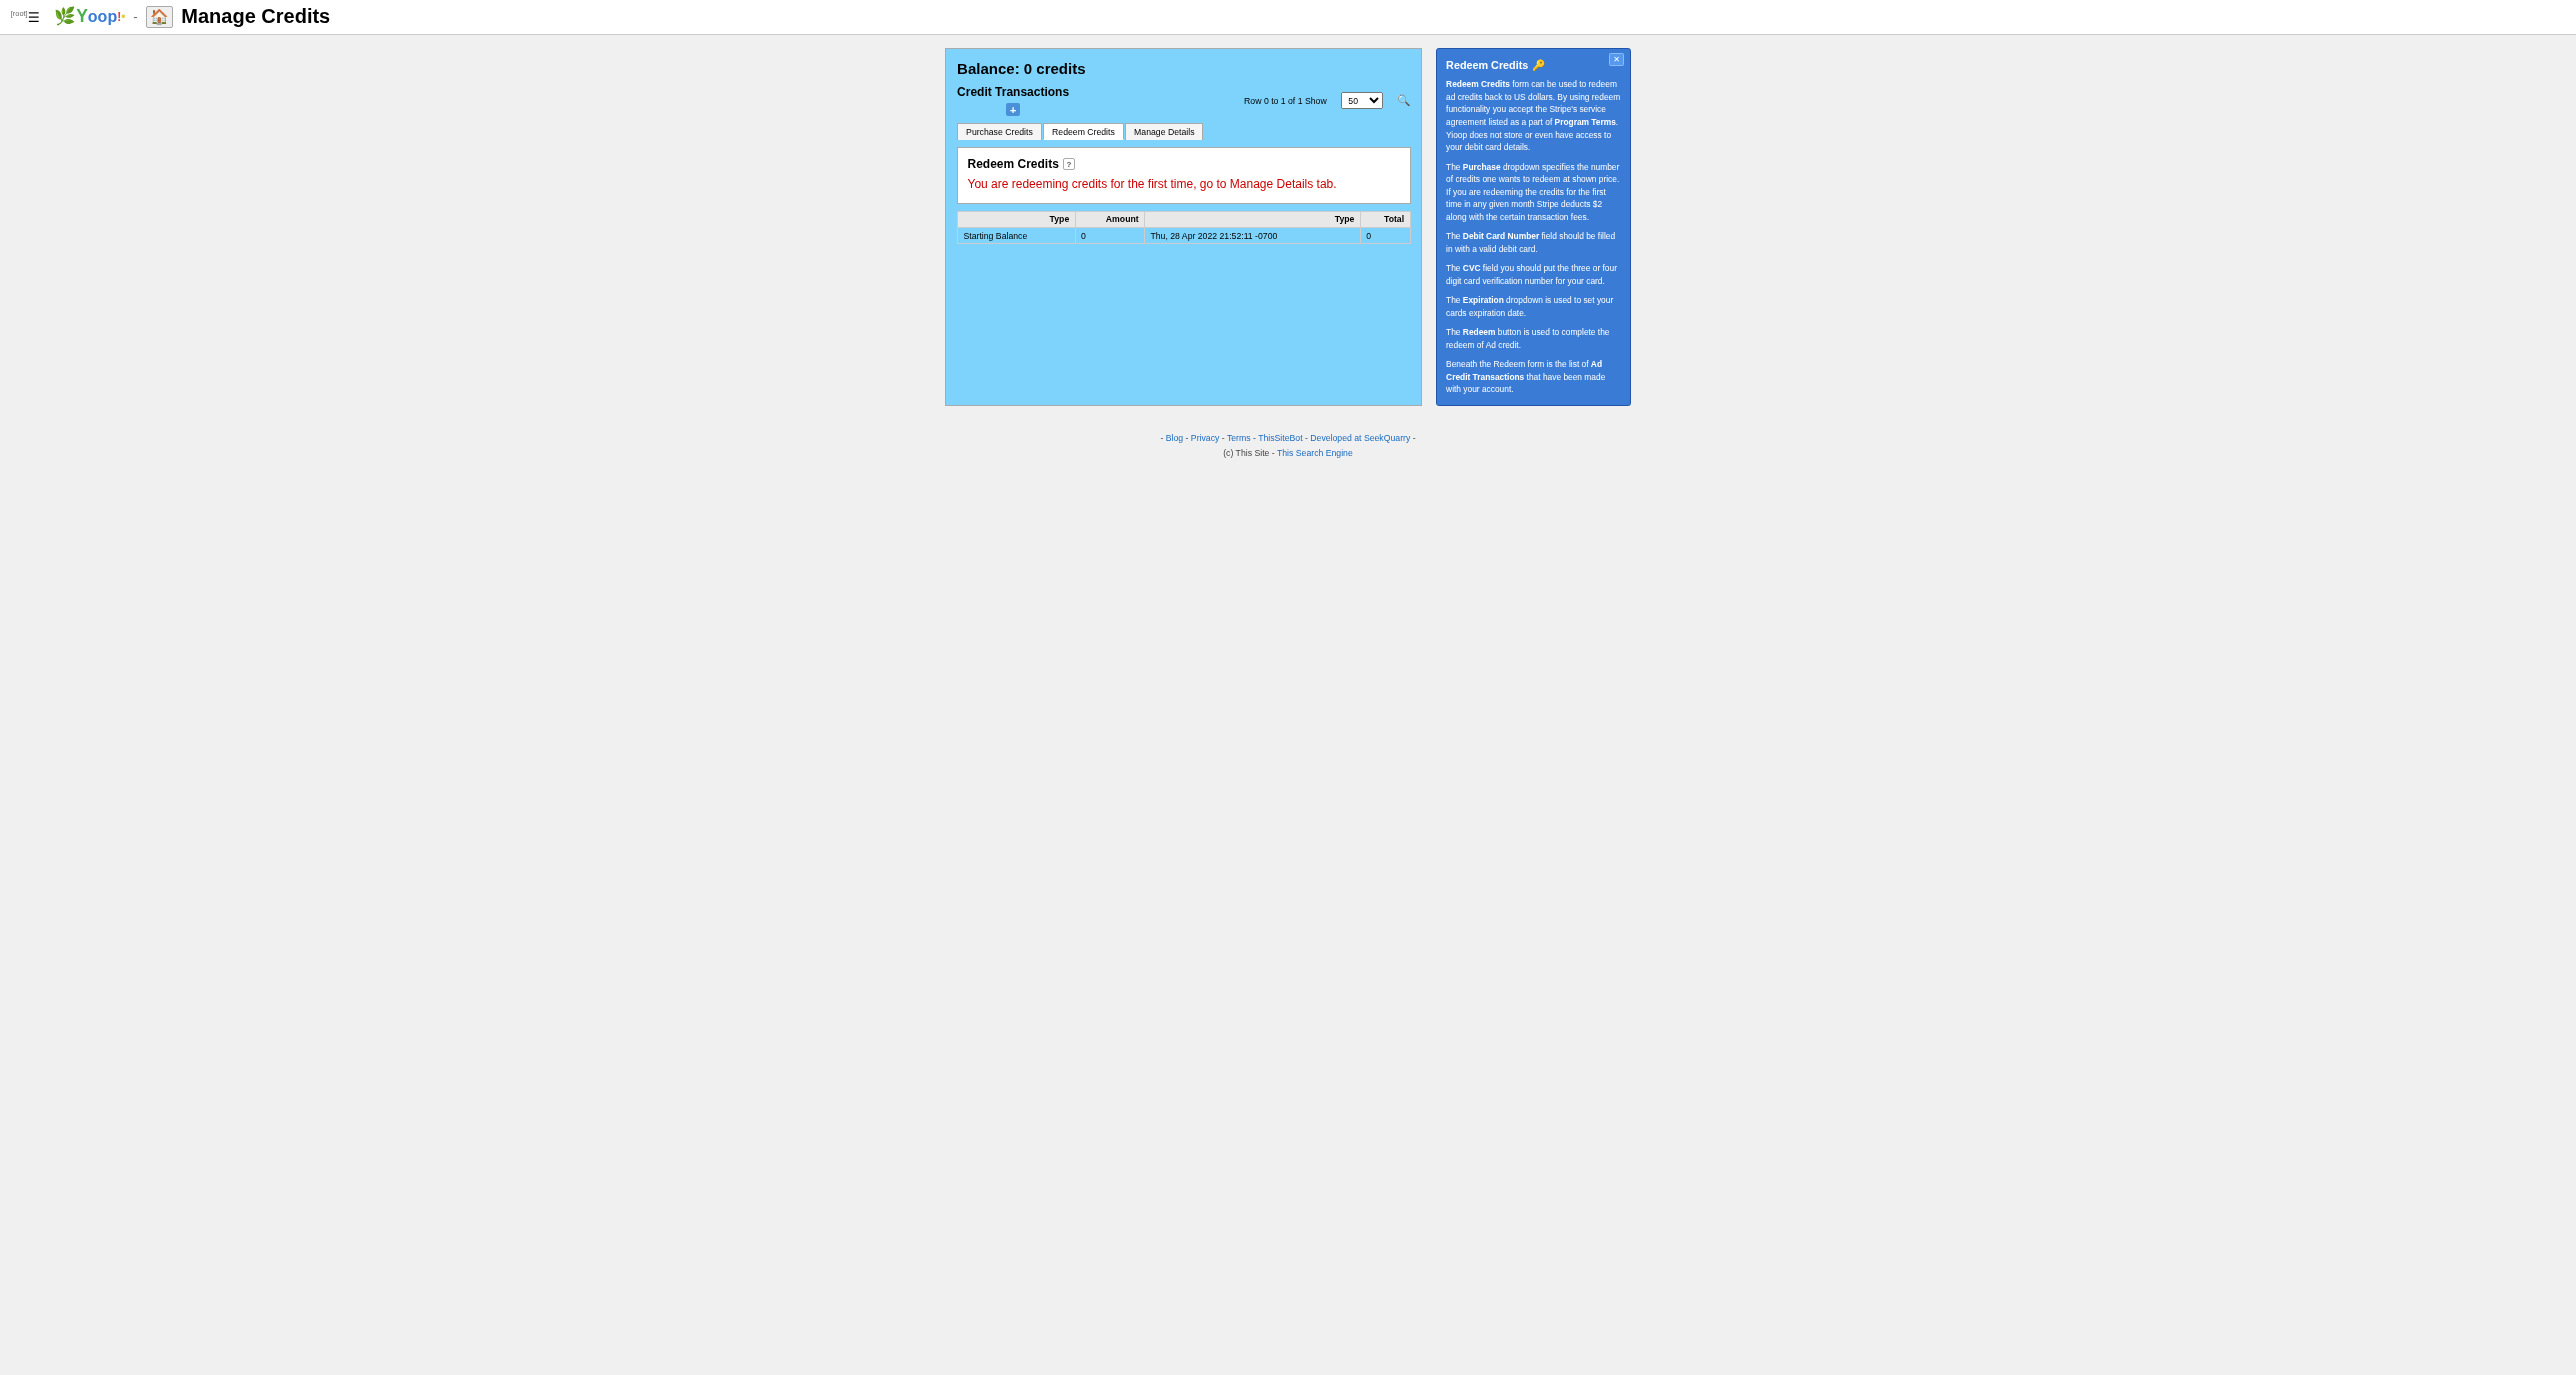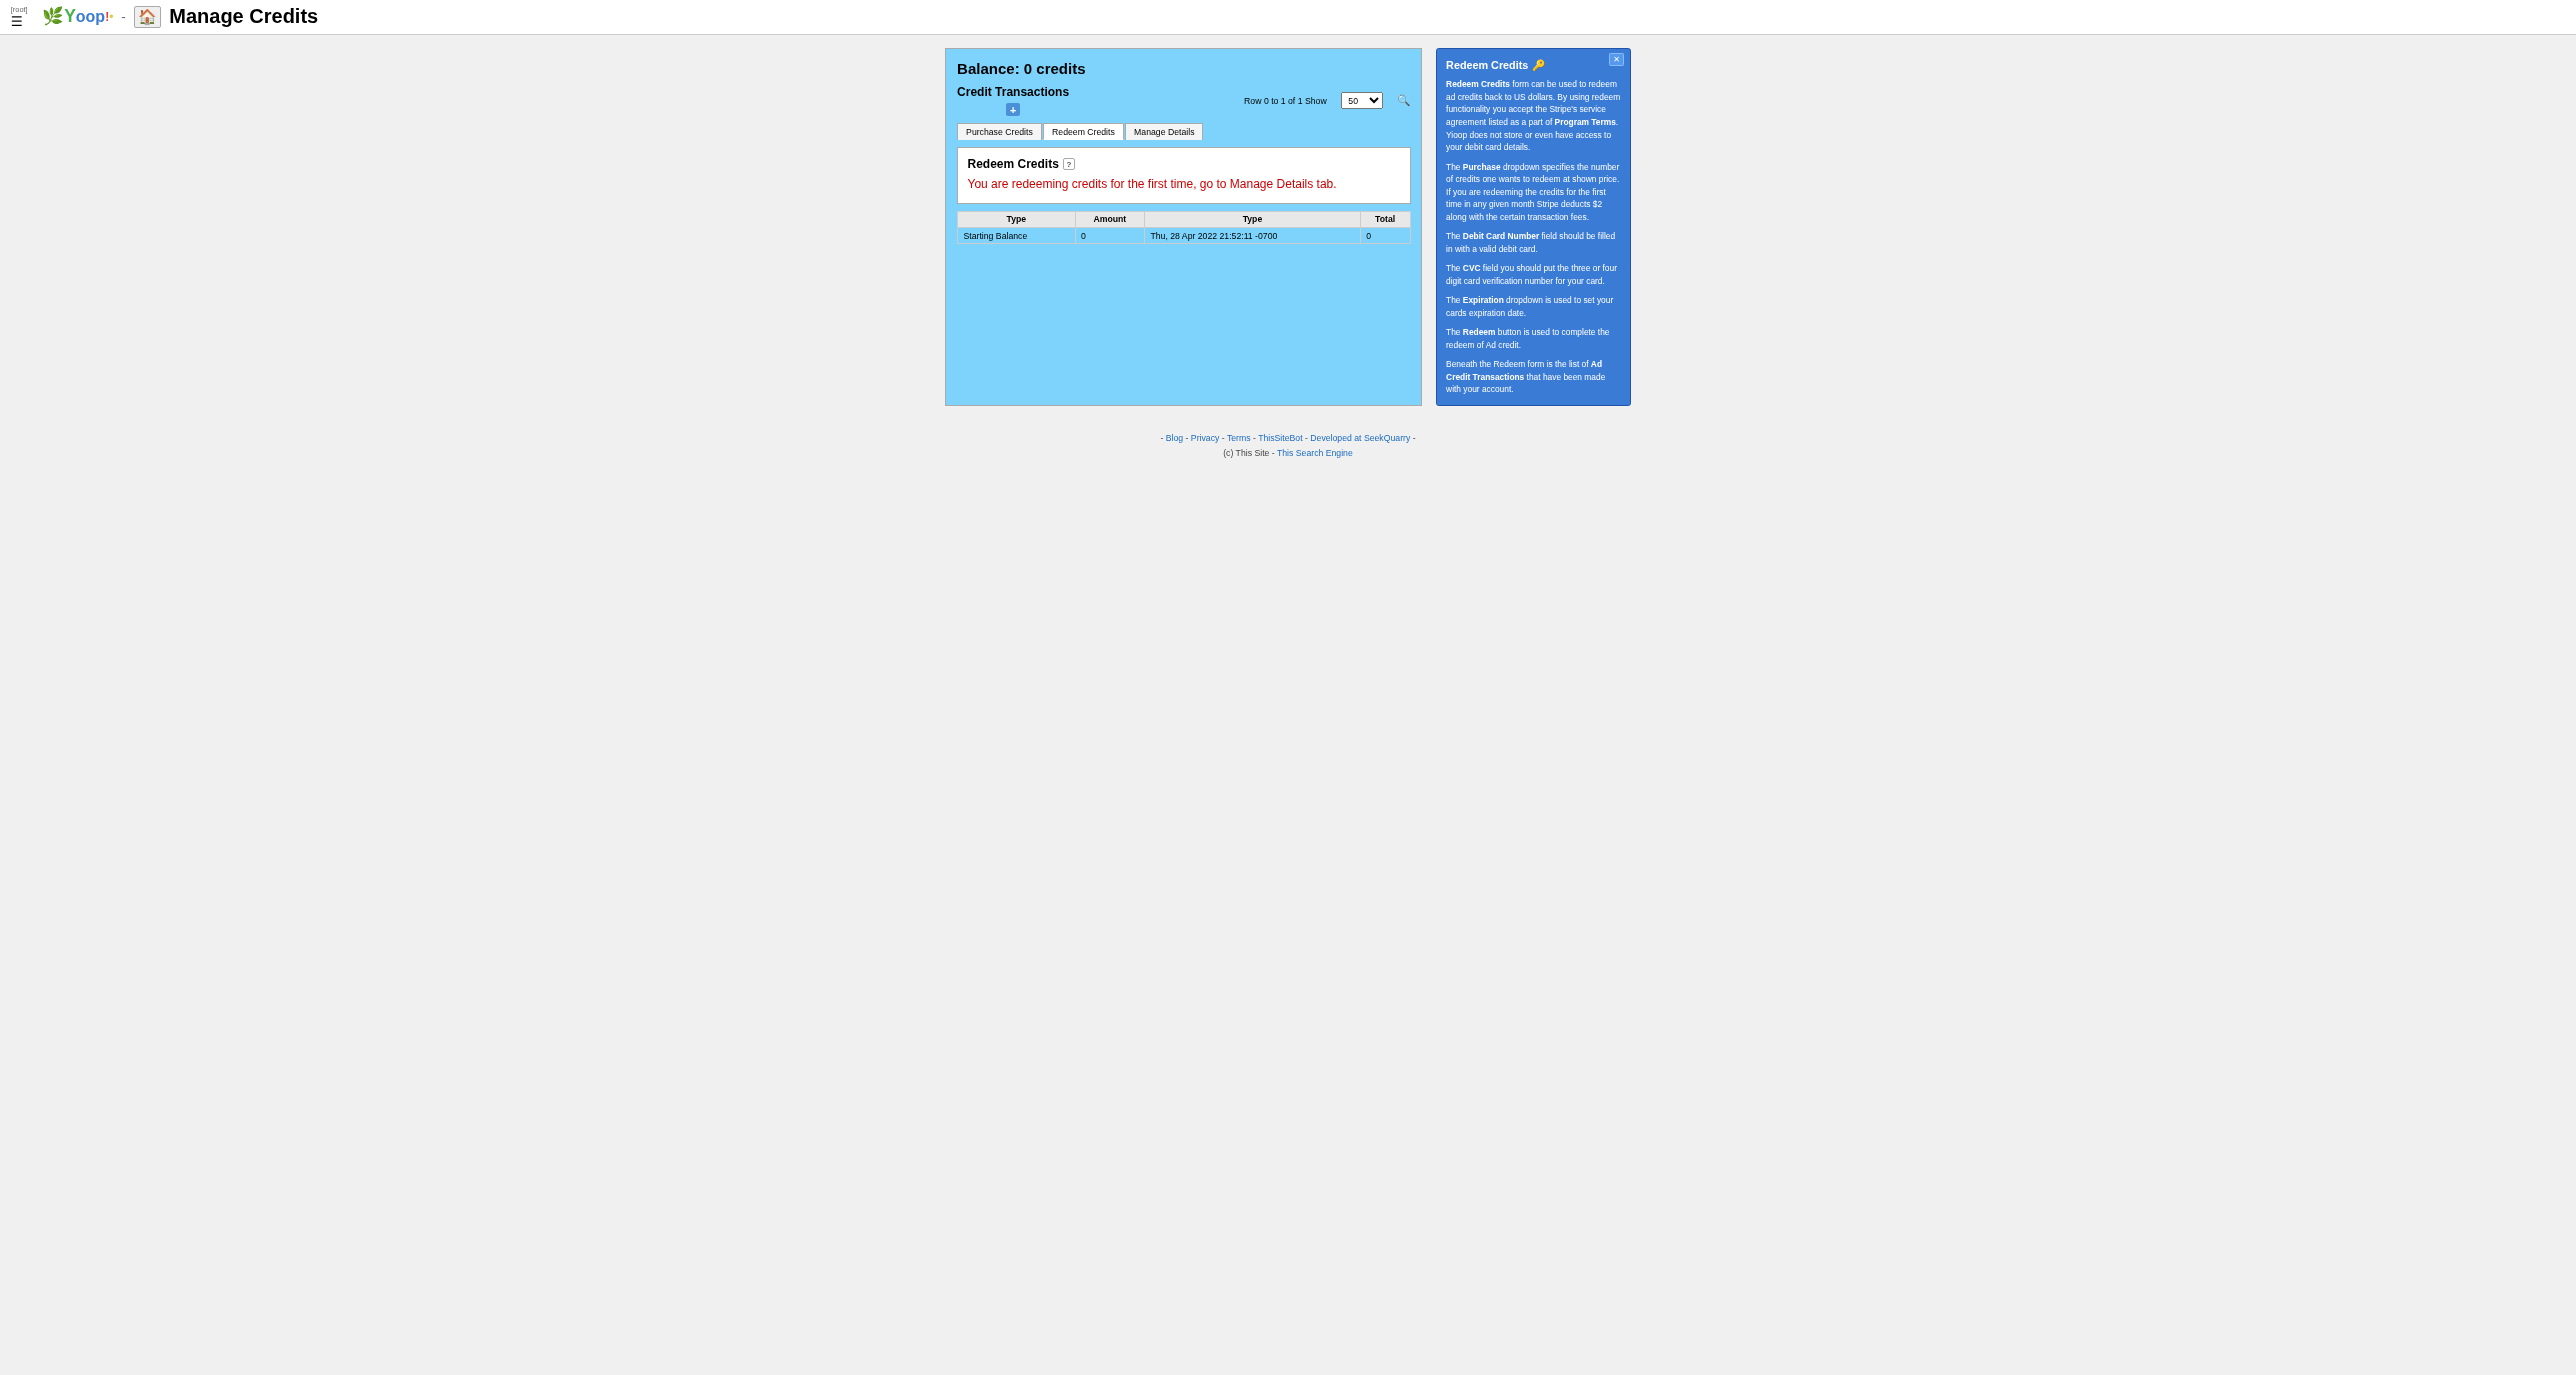--- a/index.html
+++ b/index.html
@@ -149,21 +149,21 @@
     .transaction-table {
       width: 100%;
       border-collapse: collapse;
       font-size: 8.7px;
       margin-top: 5.4px;
     }
     .transaction-table th {
       background: #e8e8e8;
       border: 0.7px solid #ccc;
       padding: 2.7px 5.4px;
-      text-align: center;
+      text-align: right;
       font-weight: bold;
     }
     .transaction-table td {
       border: 0.7px solid #ccc;
       padding: 2.7px 5.4px;
     }
 
     
     #help-panel {
       background: #3a7bd5;
@@ -224,21 +224,21 @@
     
     .yoop-logo {
       display: flex;
       align-items: center;
     }
   </style>
 </head>
 <body>
 
 <div id="header">
-  <div style="position:relative; display:flex; flex-direction:column; align-items:flex-start;">
+  <div style="position:relative; display:flex; flex-direction:row; align-items:flex-start;">
     <span style="font-size:7.4px; color:#666; line-height:1;">[root]</span>
     <span style="font-size:13.4px; cursor:pointer; line-height:1; margin-top:1.3px;">☰</span>
   </div>
   <div class="yoop-logo" style="margin-left:6.7px;">
     <span style="color:#4CAF50; font-size:17.5px;">🌿</span>
     <span style="color:#4CAF50; font-size:17.5px; font-weight:bold;">Y</span>
     <span style="color:#3a7bd5; font-size:16px; font-weight:bold;">oop</span>
     <span style="color:#e04040; font-size:12px; font-weight:bold;">!</span>
     <span style="color:#e8c840; font-size:12px;">•</span>
   </div>

